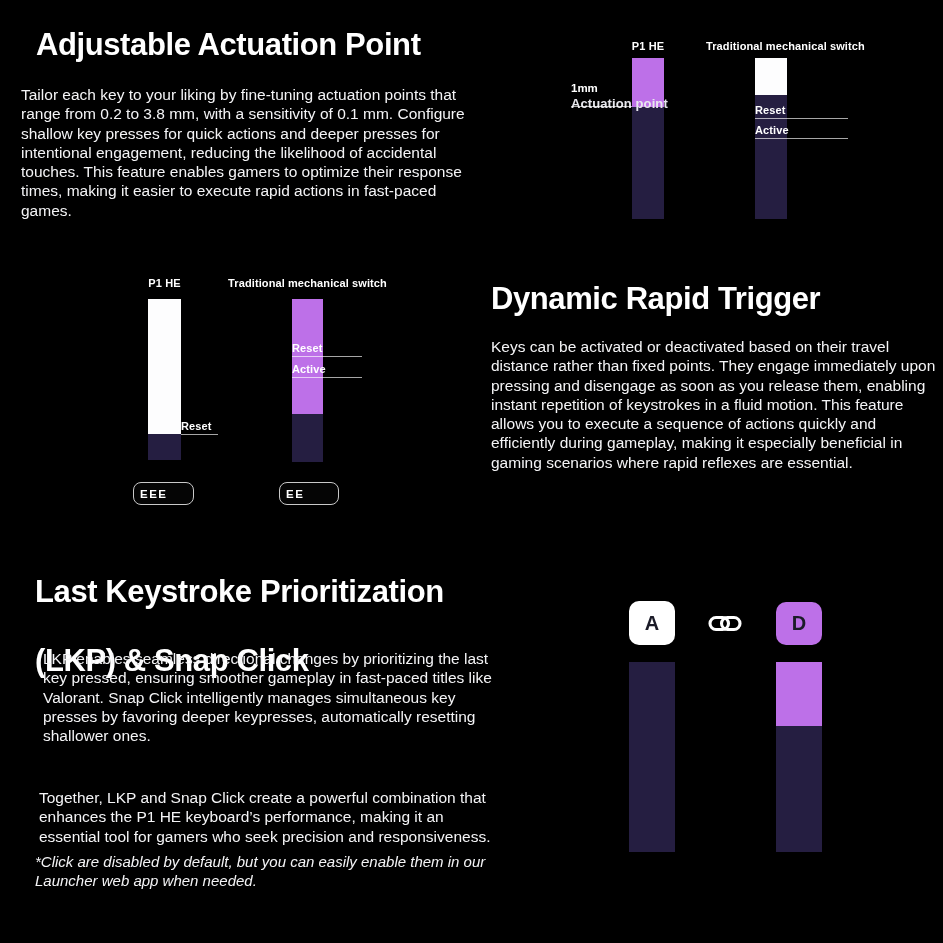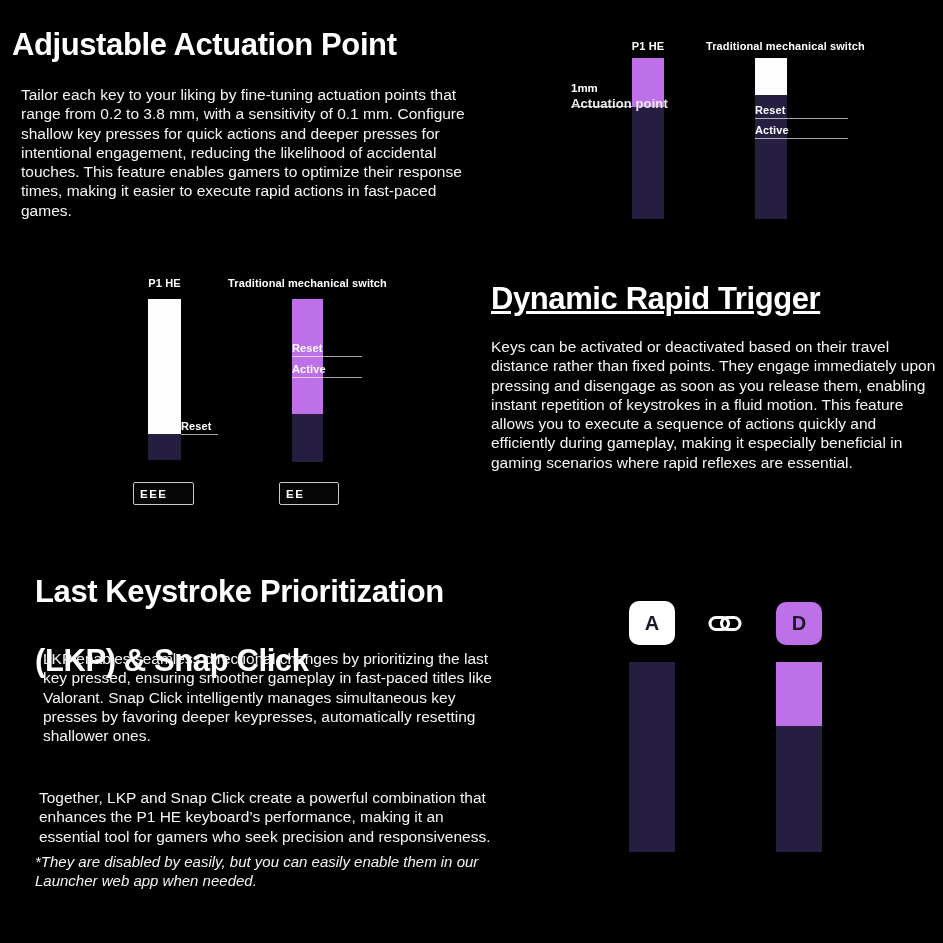--- a/index.html
+++ b/index.html
@@ -15,41 +15,41 @@
   .seg{width:100%;}
   .bar-label{position:absolute;font-size:11px;font-weight:700;color:#fff;text-align:center;letter-spacing:0.1px;}
   .hline{position:absolute;height:1px;background:rgba(255,255,255,0.65);}
   .line-label{position:absolute;font-size:11px;font-weight:700;color:#fff;text-align:left;letter-spacing:0.1px;}
 
   
   .ann-value{position:absolute;font-size:11.5px;font-weight:700;color:#fff;}
   .ann-caption{position:absolute;font-size:13px;font-weight:700;color:#e8e8ee;letter-spacing:0.1px;}
 
   
-  .demo-input{position:absolute;background:#050505;border:1px solid #c9c9c9;border-radius:2px;
+  .demo-input{position:absolute;background:#050505;border:1px solid #c9c9c9;border-radius:8px;
               color:#fff;font-family:"Liberation Sans",sans-serif;font-size:11.5px;font-weight:700;
               letter-spacing:1.5px;padding:0 0 0 6px;outline:none;}
 
   
   .keycap{position:absolute;display:flex;align-items:center;justify-content:center;
           border-radius:10px;font-size:20px;font-weight:600;color:#1b1b28;}
   .keycap-white{background:#ffffff;}
   .keycap-purple{background:#bd70e8;}
 
   .c-purple{background:#bd70e8;}
   .c-navy{background:#251e41;}
   .c-white{background:#fdfdfe;}
 </style>
 </head>
 <body>
 
 <div class="page">
 
   <section>
-    <h1 class="abs" style="left:12px;top:28px;">Adjustable Actuation Point</h1>
+    <h1 class="abs" style="left:36px;top:28px;">Adjustable Actuation Point</h1>
     <p class="abs body-text" style="left:21px;top:85px;width:452px;margin:0;">Tailor each key to your liking by fine-tuning actuation points that range from 0.2 to 3.8 mm, with a sensitivity of 0.1 mm. Configure shallow key presses for quick actions and deeper presses for intentional engagement, reducing the likelihood of accidental touches. This feature enables gamers to optimize their response times, making it easier to execute rapid actions in fast-paced games.</p>
   </section>
 
   <div class="abs" style="left:555px;top:38px;width:340px;height:190px;">
 
     <div class="bar-label" style="left:60px;top:2px;width:66px;">P1 HE</div>
     <div class="bar-label" style="left:151px;top:2px;width:190px;text-align:left;">Traditional mechanical switch</div>
 
     <div class="bar" style="left:77px;top:20px;width:32px;height:161px;">
       <div class="seg c-purple" style="height:49px;"></div>
@@ -90,32 +90,32 @@
     <div class="line-label" style="left:159px;top:70px;width:70px;">Reset</div>
     <div class="hline" style="left:159px;top:84px;width:70px;"></div>
     <div class="line-label" style="left:159px;top:91px;width:70px;">Active</div>
     <div class="hline" style="left:159px;top:105px;width:70px;"></div>
 
     <input class="demo-input" style="left: 0px; top: 210px; width: 53px; height: 21px;" readonly="" value="EEE">
     <input class="demo-input" style="left: 146px; top: 210px; width: 52px; height: 21px;" readonly="" value="EE">
   </div>
 
   <section>
-    <h2 class="abs" style="left:491px;top:282px;text-decoration:underline;">Dynamic Rapid Trigger</h2>
+    <h2 class="abs" style="left:491px;top:282px;">Dynamic Rapid Trigger</h2>
     <p class="abs body-text" style="left:491px;top:337px;width:450px;margin:0;">Keys can be activated or deactivated based on their travel distance rather than fixed points. They engage immediately upon pressing and disengage as soon as you release them, enabling instant repetition of keystrokes in a fluid motion. This feature allows you to execute a sequence of actions quickly and efficiently during gameplay, making it especially beneficial in gaming scenarios where rapid reflexes are essential.</p>
   </section>
 
   <section>
     <h2 class="abs" style="left:35px;top:569px;line-height:45px;">
       <span style="display:block;">Last Keystroke Prioritization</span>
       <span style="display:block;margin-top:24px;">(LKP) &amp; Snap Click</span>
     </h2>
     <p class="abs body-text" style="left:35px;top:641px;width:452px;margin:8px;">LKP enables seamless directional changes by prioritizing the last key pressed, ensuring smoother gameplay in fast-paced titles like Valorant. Snap Click intelligently manages simultaneous key presses by favoring deeper keypresses, automatically resetting shallower ones.</p>
     <p class="abs body-text" style="left:35px;top:784px;width:452px;margin:4px;">Together, LKP and Snap Click create a powerful combination that enhances the P1 HE keyboard’s performance, making it an essential tool for gamers who seek precision and responsiveness.</p>
-    <p class="abs footnote" style="left:35px;top:852px;width:460px;margin:0;">*They are disabled by easily, but you can easily enable them in our Launcher web app when needed.</p>
+    <p class="abs footnote" style="left:35px;top:852px;width:460px;margin:0;">*Click are disabled by default, but you can easily enable them in our Launcher web app when needed.</p>
   </section>
 
   <div class="abs" style="left:629px;top:601px;width:194px;height:252px;">
 
     <div class="keycap keycap-white" style="left:0px;top:0px;width:46px;height:44px;">
       <span>A</span>
     </div>
 
     <span class="abs" style="left:79px;top:13px;">
       <svg width="34" height="19" viewBox="0 0 34 19">

